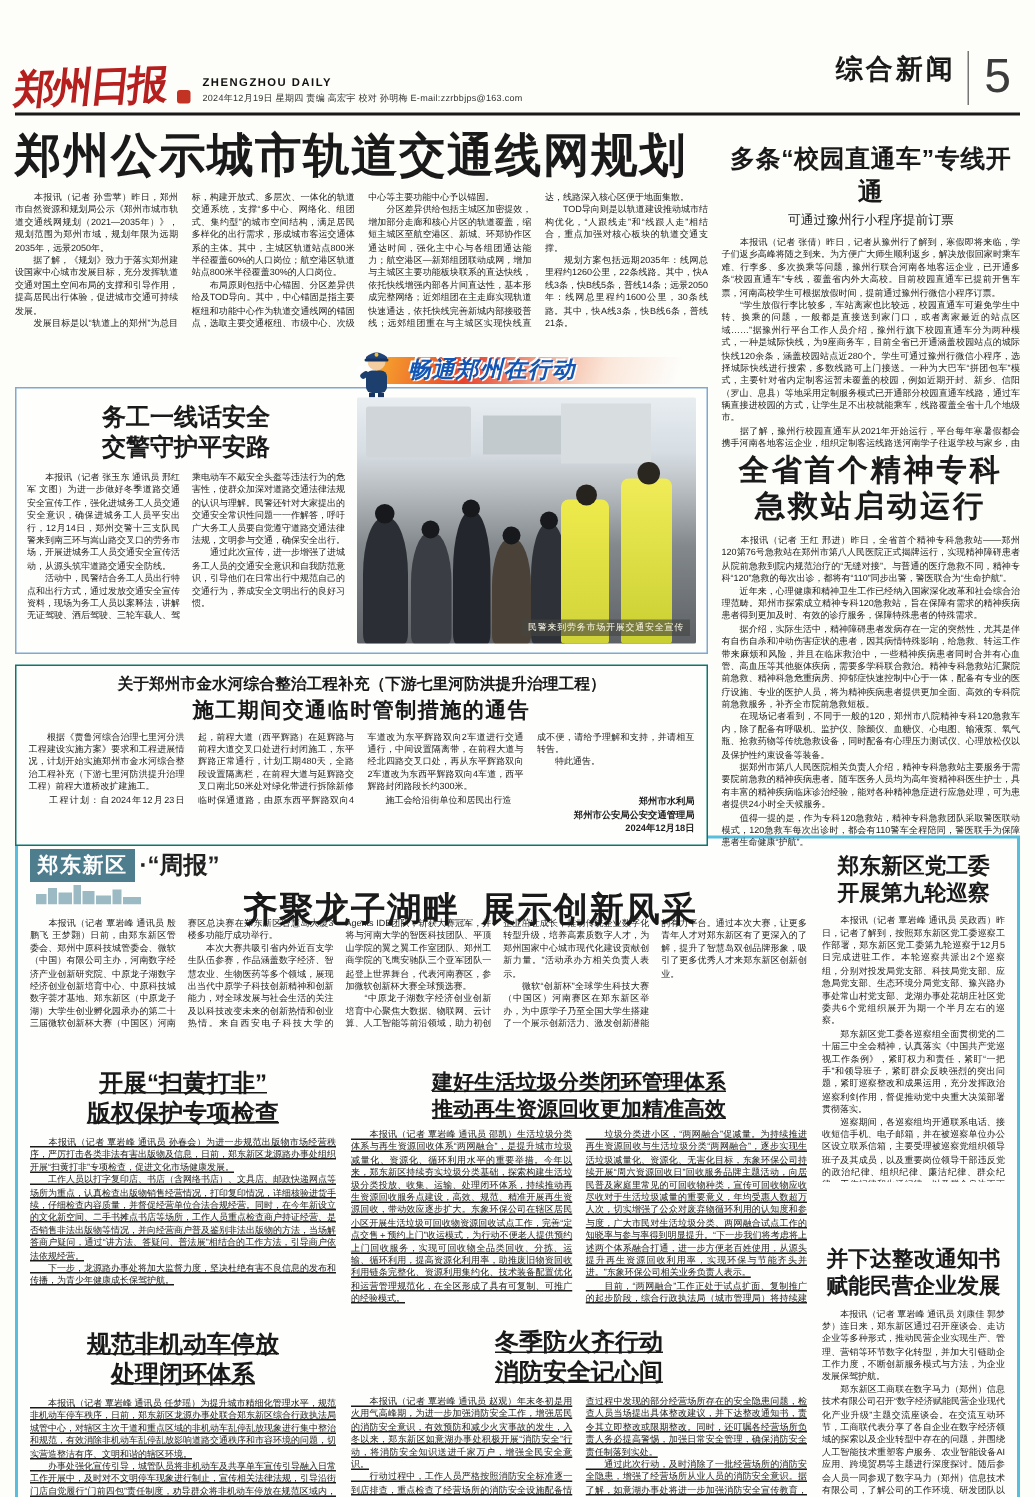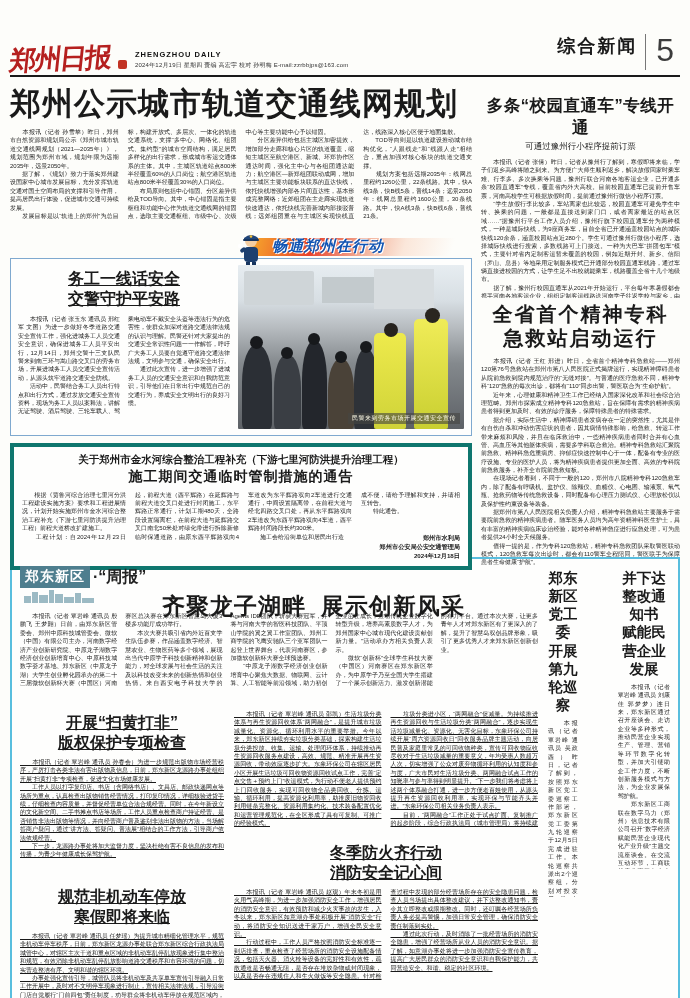--- a/index.html
+++ b/index.html
@@ -31,32 +31,32 @@
   .traffic-wrap{position:relative;margin-top:30px;}
   .banner{position:absolute;top:-23px;right:2px;width:238px;height:24px;}
   .banner-swoosh{position:absolute;left:18px;top:3px;right:0;height:18px;border-radius:10px 4px 4px 14px;
       background:linear-gradient(95deg,#f6a62c 0%,#e8432c 28%,#f3b29a 52%,#fbe7da 70%,rgba(255,255,255,0) 92%);
       transform:skewX(-12deg);}
   .banner-text{position:absolute;left:40px;top:2px;font-size:15px;font-weight:900;font-style:italic;
       color:#1356b4;letter-spacing:1px;text-shadow:1px 1px 0 #fff,-1px -1px 0 #fff;}
   .officer{position:absolute;left:2px;top:-8px;}
   .traffic-box{border:1px solid #7fa9cf;height:178px;box-sizing:border-box;padding:6px 7px;display:flex;gap:8px;background:#fefefd;}
   .t-article{width:212px;flex:none;display:flex;flex-direction:column;}
-  .t-title{font-size:16px;font-weight:900;text-align:center;line-height:1.25;margin:4px 0 6px;text-decoration:underline;}
+  .t-title{font-size:16px;font-weight:900;text-align:center;line-height:1.25;margin:4px 0 6px;}
   .t-body{column-count:2;column-gap:8px;height:118px;}
   .photo{position:relative;flex:1;overflow:hidden;border-radius:1px;
       background:linear-gradient(#e7edf1 0%,#d7dee3 22%,#b7bcc0 38%,#84898d 60%,#5d6166 100%);}
   .bld{position:absolute;background:#cfd5d8;}
   .person{position:absolute;border-radius:45% 45% 8% 8%;}
   .head{position:absolute;border-radius:50%;background:#17191c;}
   .vest{position:absolute;border-radius:5px 5px 2px 2px;background:linear-gradient(#eeea4c,#cfd338);}
   .photo-caption{position:absolute;right:4px;bottom:5px;background:rgba(70,70,66,.62);color:#fefbe8;
       font-size:6px;padding:1px 4px;letter-spacing:.5px;}
   
-  .notice-box{border:4px solid #0f766e;margin-top:7px;box-sizing:border-box;padding:6px 8px 5px;background:#fefefd;}
+  .notice-box{border:1px solid #0f766e;margin-top:7px;box-sizing:border-box;padding:6px 8px 5px;background:#fefefd;}
   .n-t1{font-size:10.5px;font-weight:900;text-align:center;line-height:1.2;}
   .n-t2{font-size:14px;font-weight:900;text-align:center;letter-spacing:1px;margin:2px 0 5px;}
   .n-cols{display:flex;gap:9px;}
   .n-main{width:330px;flex:none;column-count:3;column-gap:9px;height:70px;}
   .n-tail{flex:1;height:70px;display:flex;flex-direction:column;}
   .n-sign{margin-top:auto;text-align:right;font-size:6.2px;line-height:1.5;font-weight:bold;color:#222;}
   
   .r1-title{font-size:20px;font-weight:900;text-align:center;line-height:1.2;letter-spacing:2px;margin:4px 0 7px;}
   .r1-body{height:230px;}
   .r2-title{font-size:16.5px;font-weight:900;text-align:center;margin:10px 0 2px;letter-spacing:.5px;}
@@ -76,21 +76,21 @@
   .feat-body{column-count:5;column-gap:8px;height:78px;margin-top:4px;}
   .zd-cols{display:flex;gap:10px;margin-top:20px;flex:1;min-height:0;text-decoration:underline;}
   .zd-colA{width:204px;flex:none;}
   .zd-colB{flex:1;min-width:0;}
   .a-title{font-size:16px;font-weight:900;text-align:center;line-height:1.25;margin:3px 0 5px;}
   .a-title.small{font-size:14px;}
   .bodyA1{height:118px;}
   .bodyA2{height:120px;}
   .bodyB1{column-count:2;column-gap:9px;height:122px;}
   .bodyB2{column-count:2;column-gap:9px;height:112px;}
-  .zd-right{flex:1;min-width:0;display:flex;flex-direction:row;gap:20px;}
+  .zd-right{flex:1;min-width:0;display:flex;flex-direction:column;gap:20px;}
   .a-title.right{font-size:14.5px;}
   .bodyR1{height:178px;}
   .bodyR2{height:186px;}
   .gap6{height:6px;}.gap8{height:8px;}
 </style>
 </head>
 <body>
 
 <div class="page">
 
@@ -254,29 +254,33 @@
               <span>版权保护专项检查</span>
             </div>
             <div class="body bodyA1">　　本报讯（记者 覃岩峰 通讯员 孙春会）为进一步规范出版物市场经营秩序，严厉打击各类非法有害出版物及信息，日前，郑东新区龙源路办事处组织开展“扫黄打非”专项检查，促进文化市场健康发展。
 　　工作人员以打字复印店、书店（含网络书店）、文具店、邮政快递网点等场所为重点，认真检查出版物销售经营情况，打印复印情况，详细核验进货手续，仔细检查内容质量，并督促经营单位合法合规经营。同时，在今年新设立的文化新空间、二手书摊点书店等场所，工作人员重点检查商户持证经营、是否销售非法出版物等情况，并向经营商户普及鉴别非法出版物的方法，当场解答商户疑问，通过“讲方法、答疑问、普法展”相结合的工作方法，引导商户依法依规经营。
 　　下一步，龙源路办事处将加大监督力度，坚决杜绝有害不良信息的发布和传播，为青少年健康成长保驾护航。</div>
           </article>
           <div class="gap8"></div>
           <article>
             <div class="a-title">
               <span>规范非机动车停放</span><br>
-              <span>寒假即将来临</span>
+              <span>处理闭环体系</span>
             </div>
             <div class="body bodyA2">　　本报讯（记者 覃岩峰 通讯员 任梦瑶）为提升城市精细化管理水平，规范非机动车停车秩序，日前，郑东新区龙源办事处联合郑东新区综合行政执法局城管中心，对辖区主次干道和重点区域的非机动车乱停乱放现象进行集中整治和规范，有效消除非机动车乱停乱放影响道路交通秩序和市容环境的问题，切实营造整洁有序、文明和谐的辖区环境。
 　　办事处强化宣传引导，城管队员将非机动车及共享单车宣传引导融入日常工作开展中，及时对不文明停车现象进行制止，宣传相关法律法规，引导沿街门店自觉履行“门前四包”责任制度，劝导群众将非机动车停放在规范区域内，养成良好的停车习惯。同时，坚持疏堵结合，采取错时巡查、定点管理的方式对辖区主要街道、公园、医院等重点区域进行不间断巡查，及时发现和纠正非机动车乱停乱放行为，进一步规范非机动车停放秩序，提高城市精细化管理水平，营造整洁、有序、安全的龙源环境。</div>
           </article>
         </div>
 
         <div class="zd-colB">
           <article>
+            <div class="a-title small">
+              <span>建好生活垃圾分类闭环管理体系</span><br>
+              <span>推动再生资源回收更加精准高效</span>
+            </div>
             <div class="body bodyB1">　　本报讯（记者 覃岩峰 通讯员 邵凯）生活垃圾分类体系与再生资源回收体系“两网融合”，是提升城市垃圾减量化、资源化、循环利用水平的重要举措。今年以来，郑东新区持续夯实垃圾分类基础，探索构建生活垃圾分类投放、收集、运输、处理闭环体系，持续推动再生资源回收服务点建设，高效、规范、精准开展再生资源回收，带动效应逐步扩大。东象环保公司在辖区居民小区开展生活垃圾可回收物资源回收试点工作，完善“定点交售＋预约上门”收运模式，为行动不便老人提供预约上门回收服务，实现可回收物全品类回收、分拣、运输、循环利用，提高资源化利用率，助推废旧物资回收利用链条完整化、资源利用集约化、技术装备配置优化和运营管理规范化，在全区形成了具有可复制、可推广的经验模式。
 　　垃圾分类进小区，“两网融合”促减量。为持续推进再生资源回收与生活垃圾分类“两网融合”，逐步实现生活垃圾减量化、资源化、无害化目标，东象环保公司持续开展“周六资源回收日”回收服务品牌主题活动，向居民普及家庭里常见的可回收物种类，宣传可回收物应收尽收对于生活垃圾减量的重要意义，年均受惠人数超万人次，切实增强了公众对废弃物循环利用的认知度和参与度，广大市民对生活垃圾分类、两网融合试点工作的知晓率与参与率得到明显提升。“下一步我们将考虑将上述两个体系融合打通，进一步方便老百姓使用，从源头提升再生资源回收利用率，实现环保与节能齐头并进。”东象环保公司相关业务负责人表示。
 　　目前，“两网融合”工作正处于试点扩面、复制推广的起步阶段，综合行政执法局（城市管理局）将持续建设好可回收物资源循环利用体系，促进垃圾减量和资源回收，打通社区资源回收服务“最后一公里”，提升全民参与度，助力绿色低碳循环发展。</div>
           </article>
           <div class="gap8"></div>
           <article>
             <div class="a-title">
               <span>冬季防火齐行动</span><br>
               <span>消防安全记心间</span>
             </div>

